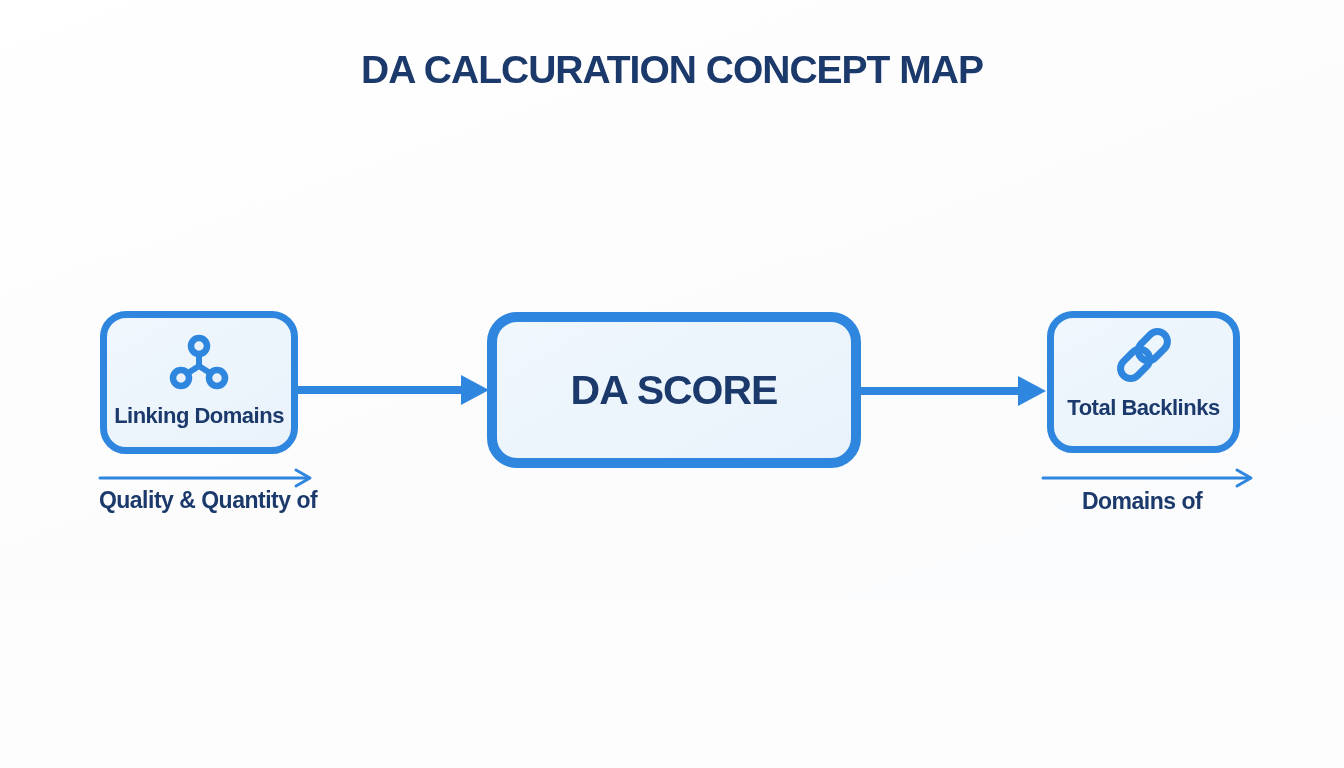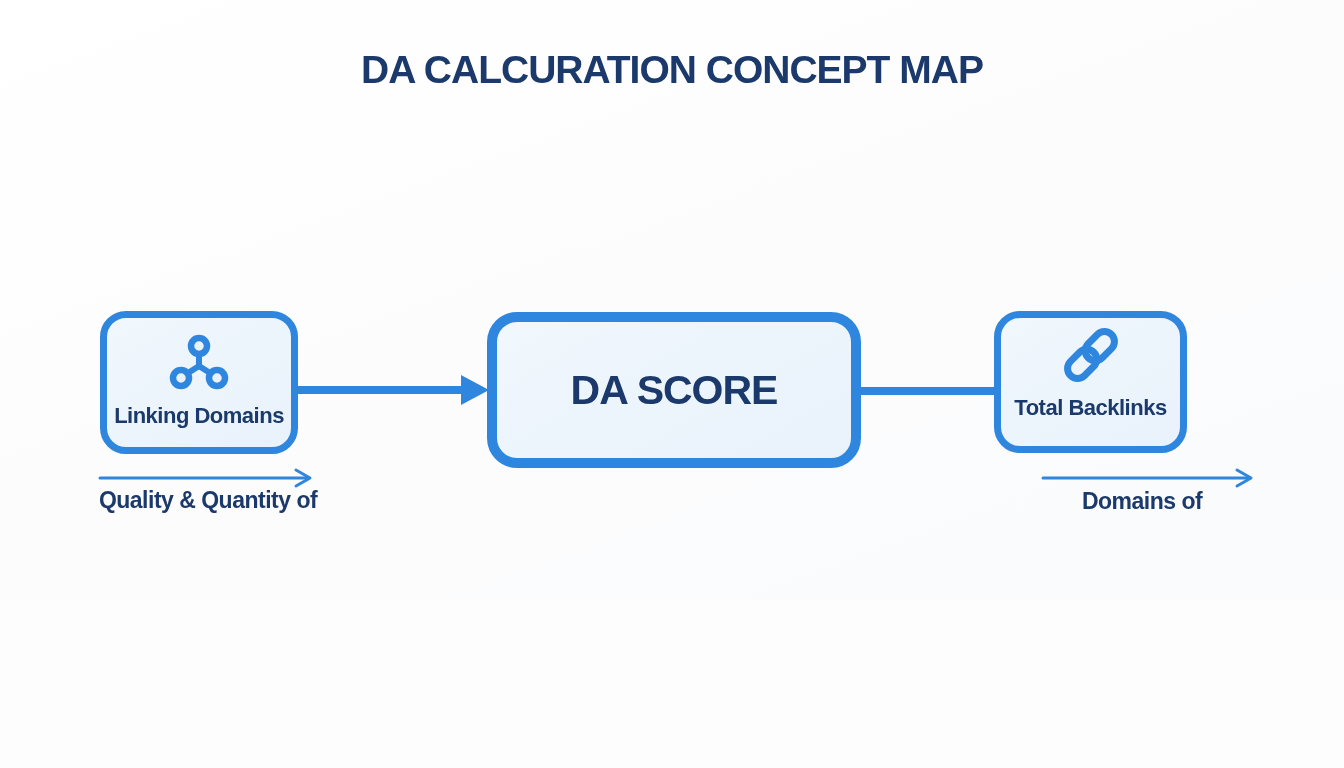--- a/index.html
+++ b/index.html
@@ -38,21 +38,21 @@
     display:flex;
     flex-direction:column;
     align-items:center;
     justify-content:center;
   }
   .node-left{left:100px;top:311px;width:198px;height:143px;padding:10px 6px 14px;}
   .node-center{
     left:487px;top:312px;width:374px;height:156px;
     border-width:10px;border-radius:30px;
   }
-  .node-right{left:994px;top:311px;width:193px;height:142px;padding:10px 6px 31px;}
+  .node-right{left:1047px;top:311px;width:193px;height:142px;padding:10px 6px 31px;}
   .node-icon{flex:0 0 auto;line-height:0;}
   .node-label{
     margin-top:7px;
     font-size:22px;
     font-weight:700;
     letter-spacing:-0.5px;
     color:var(--navy-text);
     white-space:nowrap;
   }
   .center-label{

